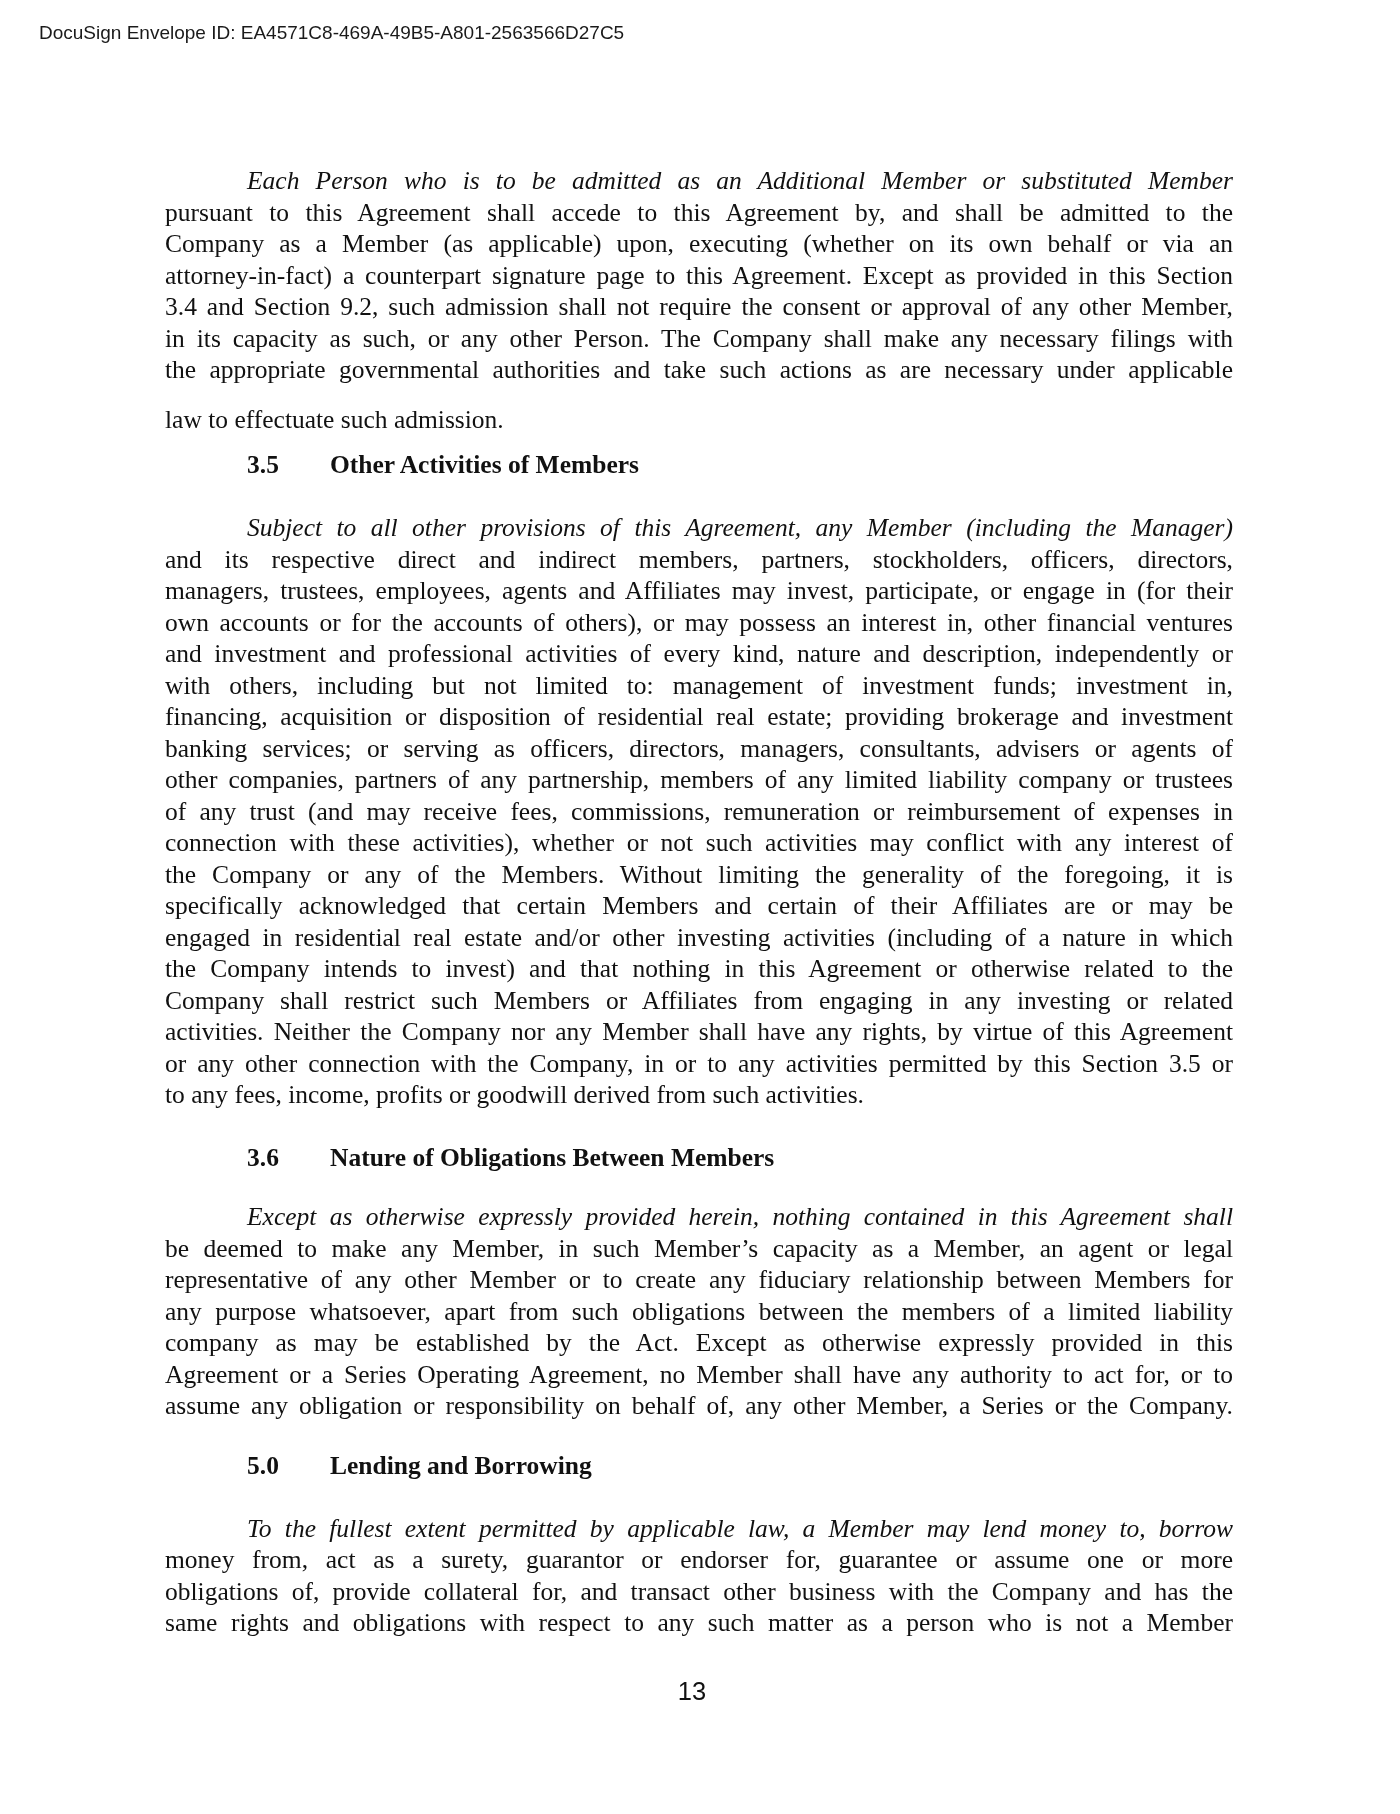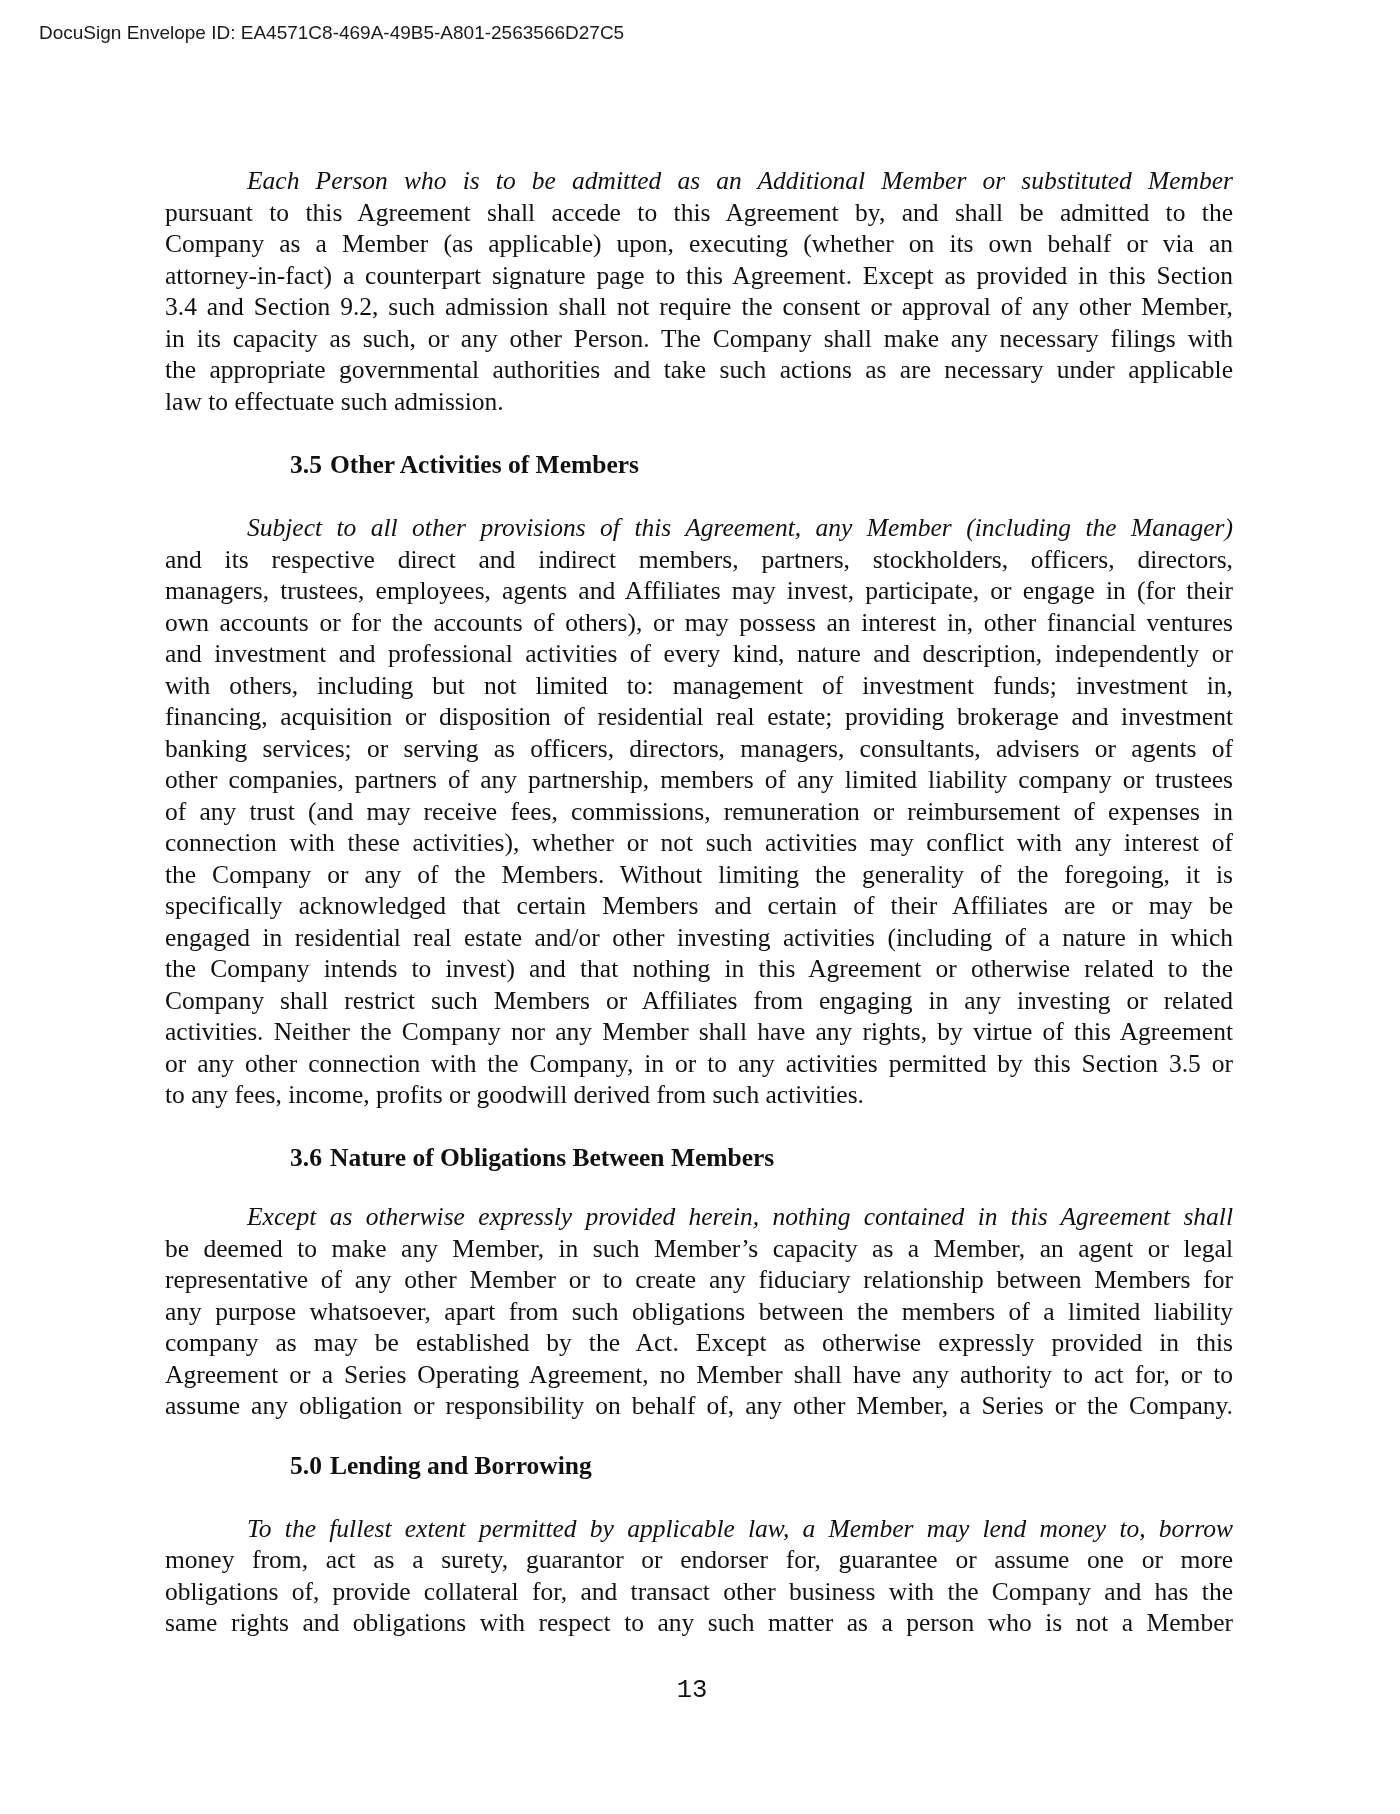--- a/index.html
+++ b/index.html
@@ -16,43 +16,43 @@
     height: 32px; white-space: nowrap;
     text-align: justify; text-align-last: justify;
   }
   .line.indent { left: 247px; width: 986px; font-style: italic; }
   .line.last { text-align-last: left; }
   .heading {
     position: absolute; left: 247px;
     font-family: "Liberation Serif", serif; font-weight: bold; font-size: 25.5px; line-height: 32px;
     white-space: nowrap;
   }
-  .heading .num { position: absolute; left: 0; margin-left: 43px; }
+  .heading .num { position: absolute; left: 0; }
   .heading .title { position: absolute; left: 83px; }
   .page-number {
     position: absolute; left: 0; width: 1384px; text-align: center;
-    font-family: Liberation Mono, monospace; font-size: 25.5px; line-height: 32px;
+    font-family: Liberation Sans, sans-serif; font-size: 25.5px; line-height: 32px;
   }
 </style>
 </head>
 <body>
 
 <div class="page">
 
   <div class="envelope">DocuSign Envelope ID: EA4571C8-469A-49B5-A801-2563566D27C5</div>
 
   <div>
     <div class="line indent" style="top:165px">Each Person who is to be admitted as an Additional Member or substituted Member</div>
     <div class="line" style="top:197px">pursuant to this Agreement shall accede to this Agreement by, and shall be admitted to the</div>
     <div class="line" style="top:228px">Company as a Member (as applicable) upon, executing (whether on its own behalf or via an</div>
     <div class="line" style="top:260px">attorney-in-fact) a counterpart signature page to this Agreement. Except as provided in this Section</div>
     <div class="line" style="top:291px">3.4 and Section 9.2, such admission shall not require the consent or approval of any other Member,</div>
     <div class="line" style="top:323px">in its capacity as such, or any other Person. The Company shall make any necessary filings with</div>
     <div class="line" style="top:354px">the appropriate governmental authorities and take such actions as are necessary under applicable</div>
-    <div class="line last" style="top:386px">law to effectuate such admission.</div>
+    <div class="line last" style="top:404px">law to effectuate such admission.</div>
   </div>
 
   <div class="heading" style="top:449px">
     <span class="num">3.5</span>
     <span class="title">Other Activities of Members</span>
   </div>
   <div>
     <div class="line indent" style="top:512px">Subject to all other provisions of this Agreement, any Member (including the Manager)</div>
     <div class="line" style="top:544px">and its respective direct and indirect members, partners, stockholders, officers, directors,</div>
     <div class="line" style="top:575px">managers, trustees, employees, agents and Affiliates may invest, participate, or engage in (for their</div>

